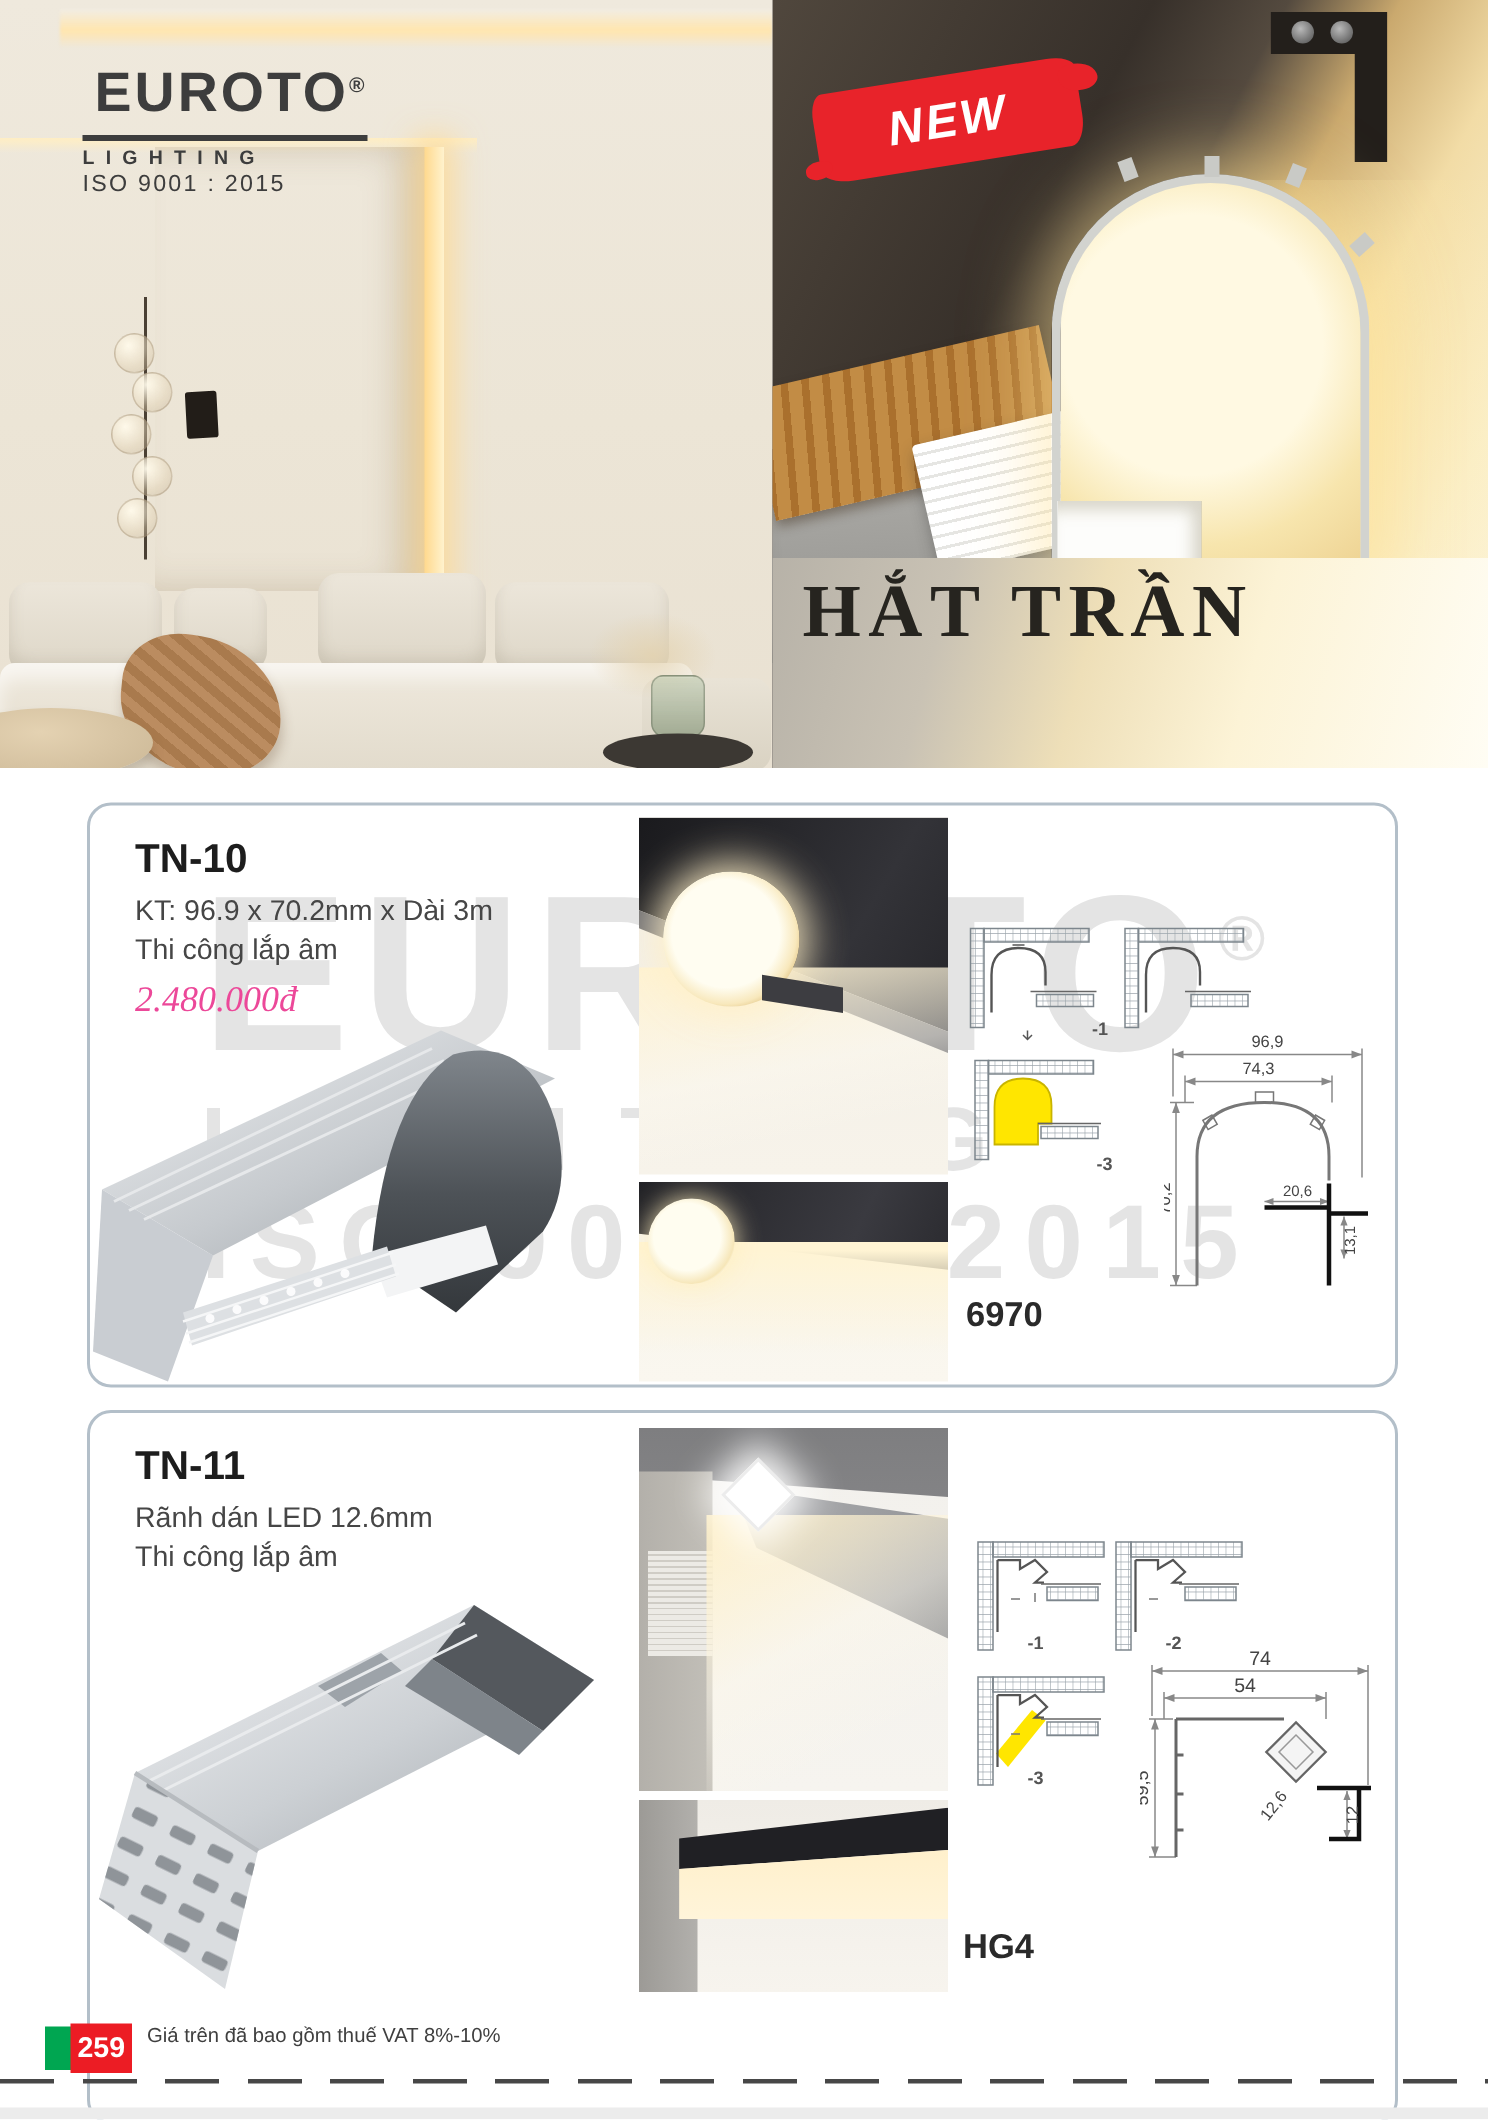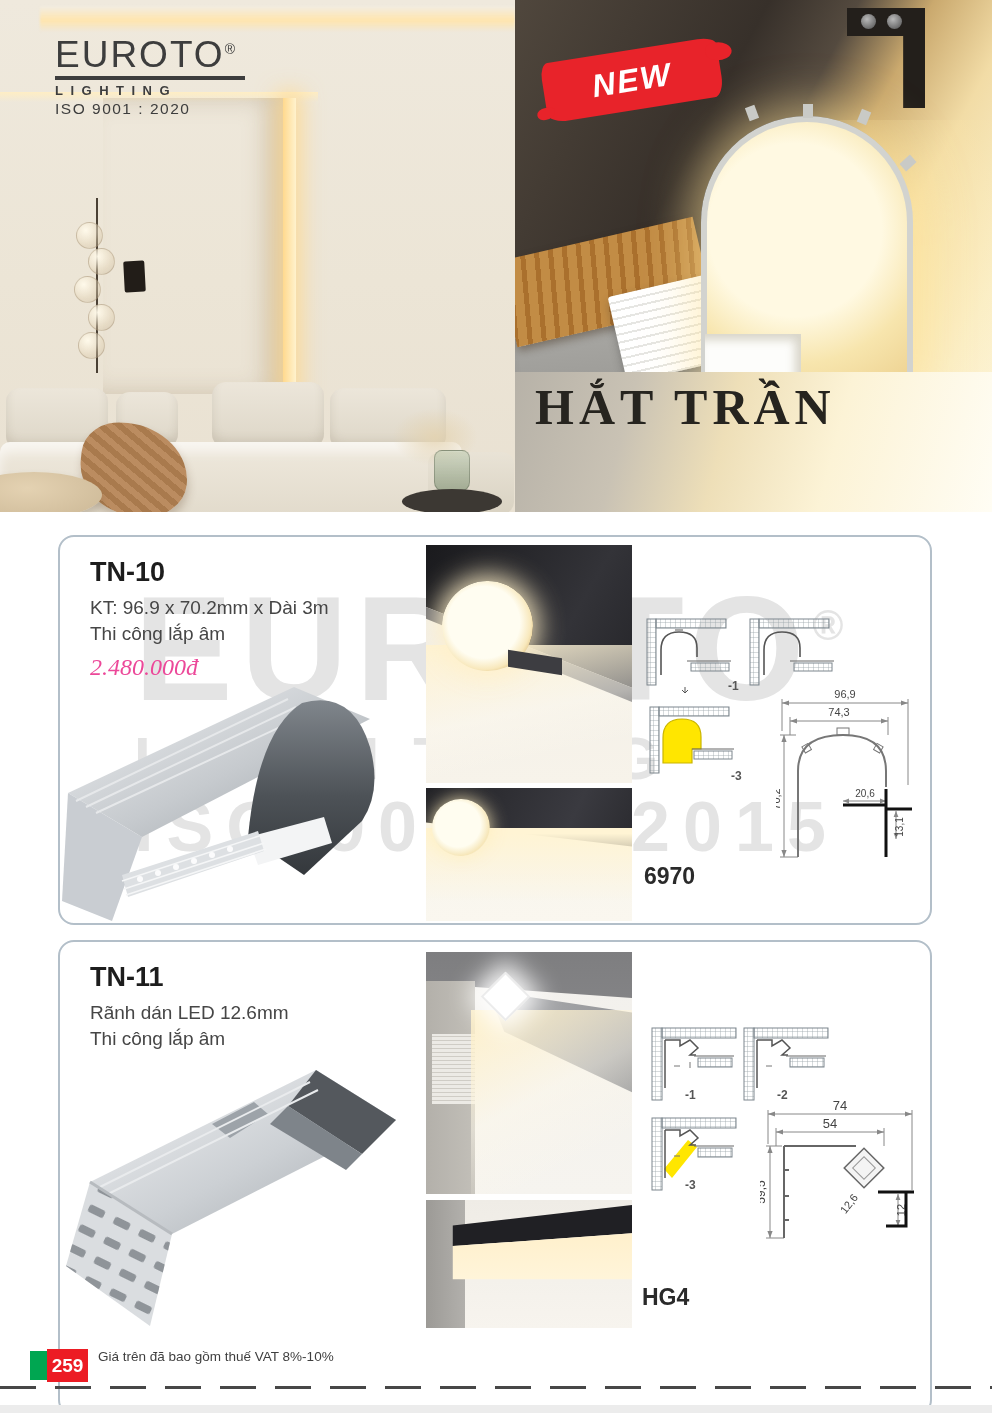--- a/index.html
+++ b/index.html
@@ -33,21 +33,21 @@
     background:repeating-linear-gradient(34deg,#bb8c60 0 6px,#a97a4d 6px 12px); transform:rotate(6deg); box-shadow:2px 6px 8px rgba(90,60,30,.25); }
   .hl-table { position:absolute; left:-34px; top:472px; width:136px; height:46px; border-radius:50%;
     background:radial-gradient(ellipse at 45% 35%,#e4d2b2,#cbb795); box-shadow:0 6px 8px rgba(100,80,50,.25); }
   .hl-side { position:absolute; left:402px; top:489px; width:100px; height:25px; border-radius:50%; background:#3c3833; }
   .hl-vase { position:absolute; left:434px; top:450px; width:36px; height:42px; border-radius:8px 8px 10px 10px;
     background:linear-gradient(180deg,rgba(190,205,180,.55),rgba(120,140,110,.6)); border:1px solid rgba(90,100,80,.4); }
   .hl-pampas { position:absolute; left:392px; top:408px; width:86px; height:58px; border-radius:50%;
     background:radial-gradient(ellipse,rgba(228,211,176,.85),rgba(228,211,176,0) 70%); }
 
   .logo { position:absolute; left:55px; top:30px; width:190px; color:#3d3d3d; z-index:3; }
-  .logo-name { font-size:37px; font-weight:400; letter-spacing:2px; line-height:38px; }
+  .logo-name { font-size:37px; font-weight:700; letter-spacing:2px; line-height:52px;text-align:right; }
   .logo-name sup { font-size:14px; vertical-align:super; }
   .logo-tag { margin-top:2px; border-top:4px solid #3d3d3d; padding-top:3px; font-size:13px; font-weight:700; letter-spacing:7.5px; }
   .logo-iso { margin-top:2px; font-size:15.5px; letter-spacing:1.5px; }
 
   .hero-right { position:absolute; left:515px; top:0; width:477px; height:512px; overflow:hidden;
     background:linear-gradient(118deg,#50473d 0%,#37302a 34%,#544a3f 46%,#caa96e 56%,#f2dca6 68%,#faf0cf 84%,#fdf8e6 100%); }
   .hr-title-zone { position:absolute; left:0; top:372px; width:477px; height:140px;
     background:linear-gradient(105deg,#b7b2a8 0%,#c9c2b4 24%,#eedfb8 44%,#fcf3d6 66%,#fffdf4 100%); }
   .hr-concrete { position:absolute; left:-8px; top:318px; width:248px; height:116px; transform:rotate(-4deg);
     background:linear-gradient(180deg,#a9a8a4,#93928e); box-shadow:inset 0 -10px 14px rgba(60,60,55,.3); }
@@ -169,21 +169,21 @@
       <div class="hl-arm"></div>
       <div class="hl-throw"></div>
       <div class="hl-table"></div>
       <div class="hl-pampas"></div>
       <div class="hl-vase"></div>
       <div class="hl-side"></div>
 
       <div class="logo">
         <div class="logo-name"><span>EUROTO</span><sup>®</sup></div>
         <div class="logo-tag">LIGHTING</div>
-        <div class="logo-iso">ISO 9001 : 2020</div>
+        <div class="logo-iso">ISO 9001 : 2015</div>
       </div>
     </div>
 
     <div class="hero-right">
       <div class="hr-glow"></div>
       <div class="hr-concrete"></div>
       <div class="hr-plank"></div>
       <div class="hr-diffuser"></div>
       <div class="hr-bracket">
         <div class="screw" style="left:14px;top:6px"></div>

